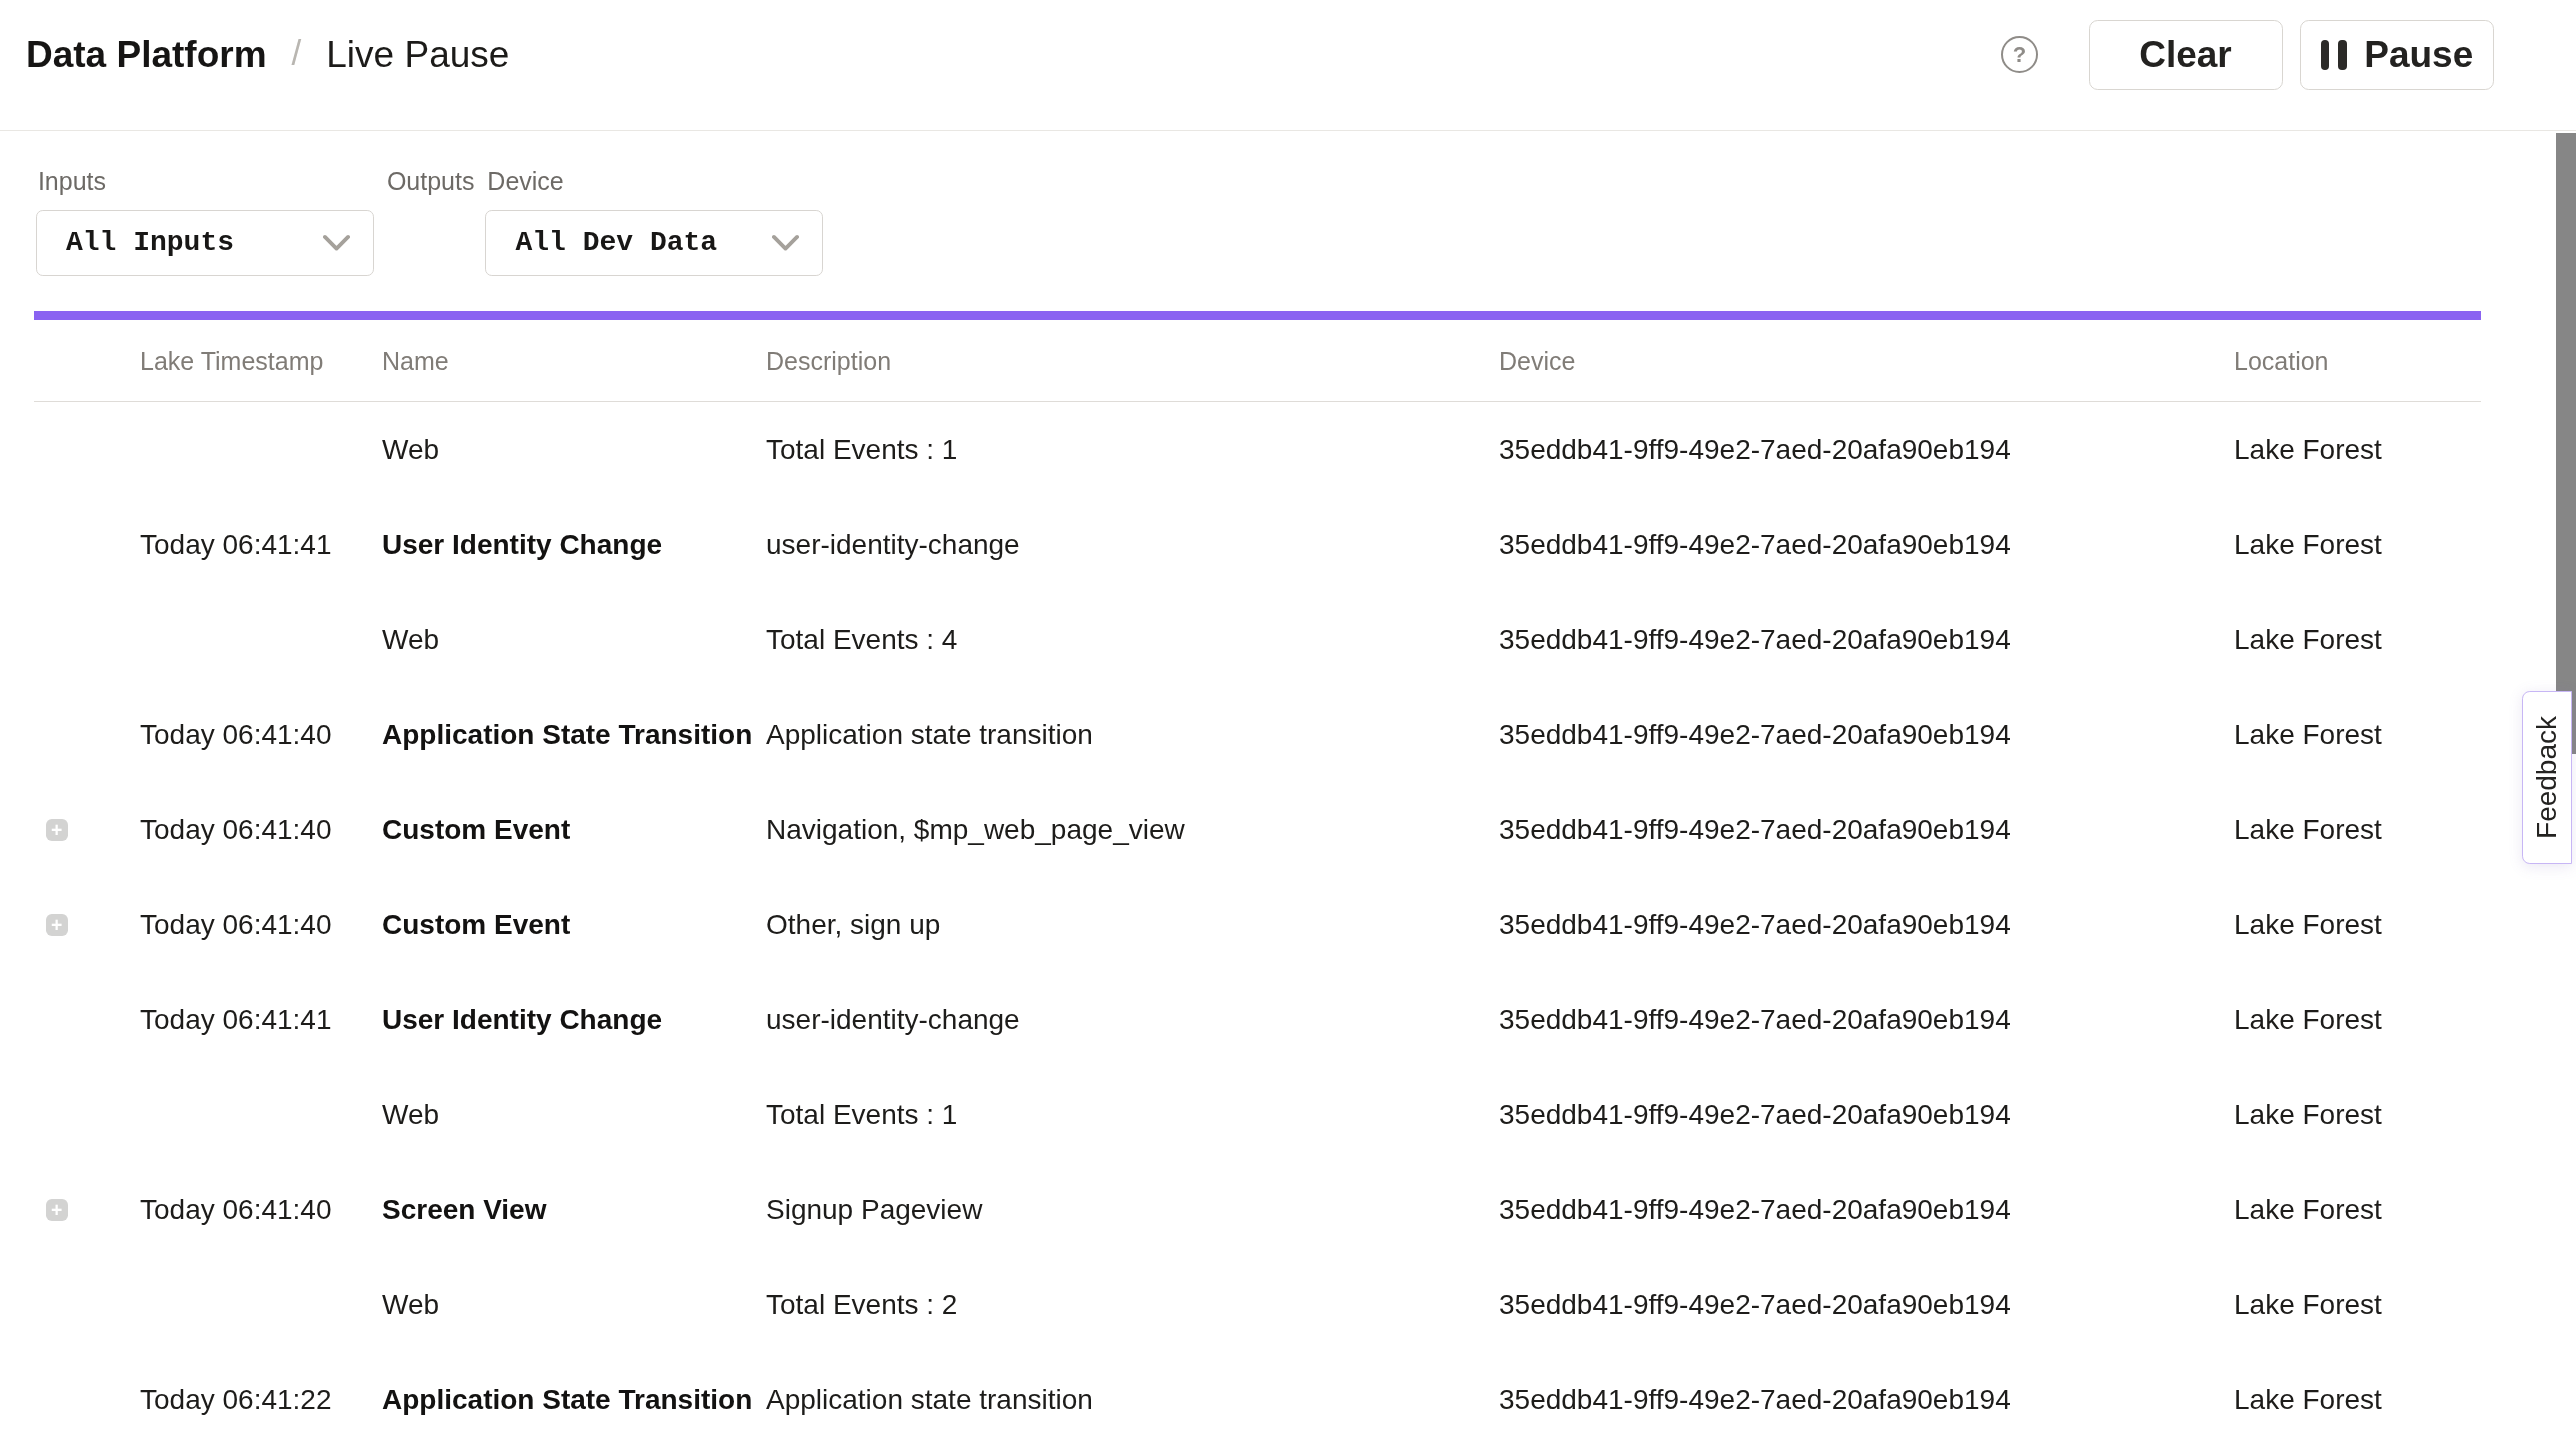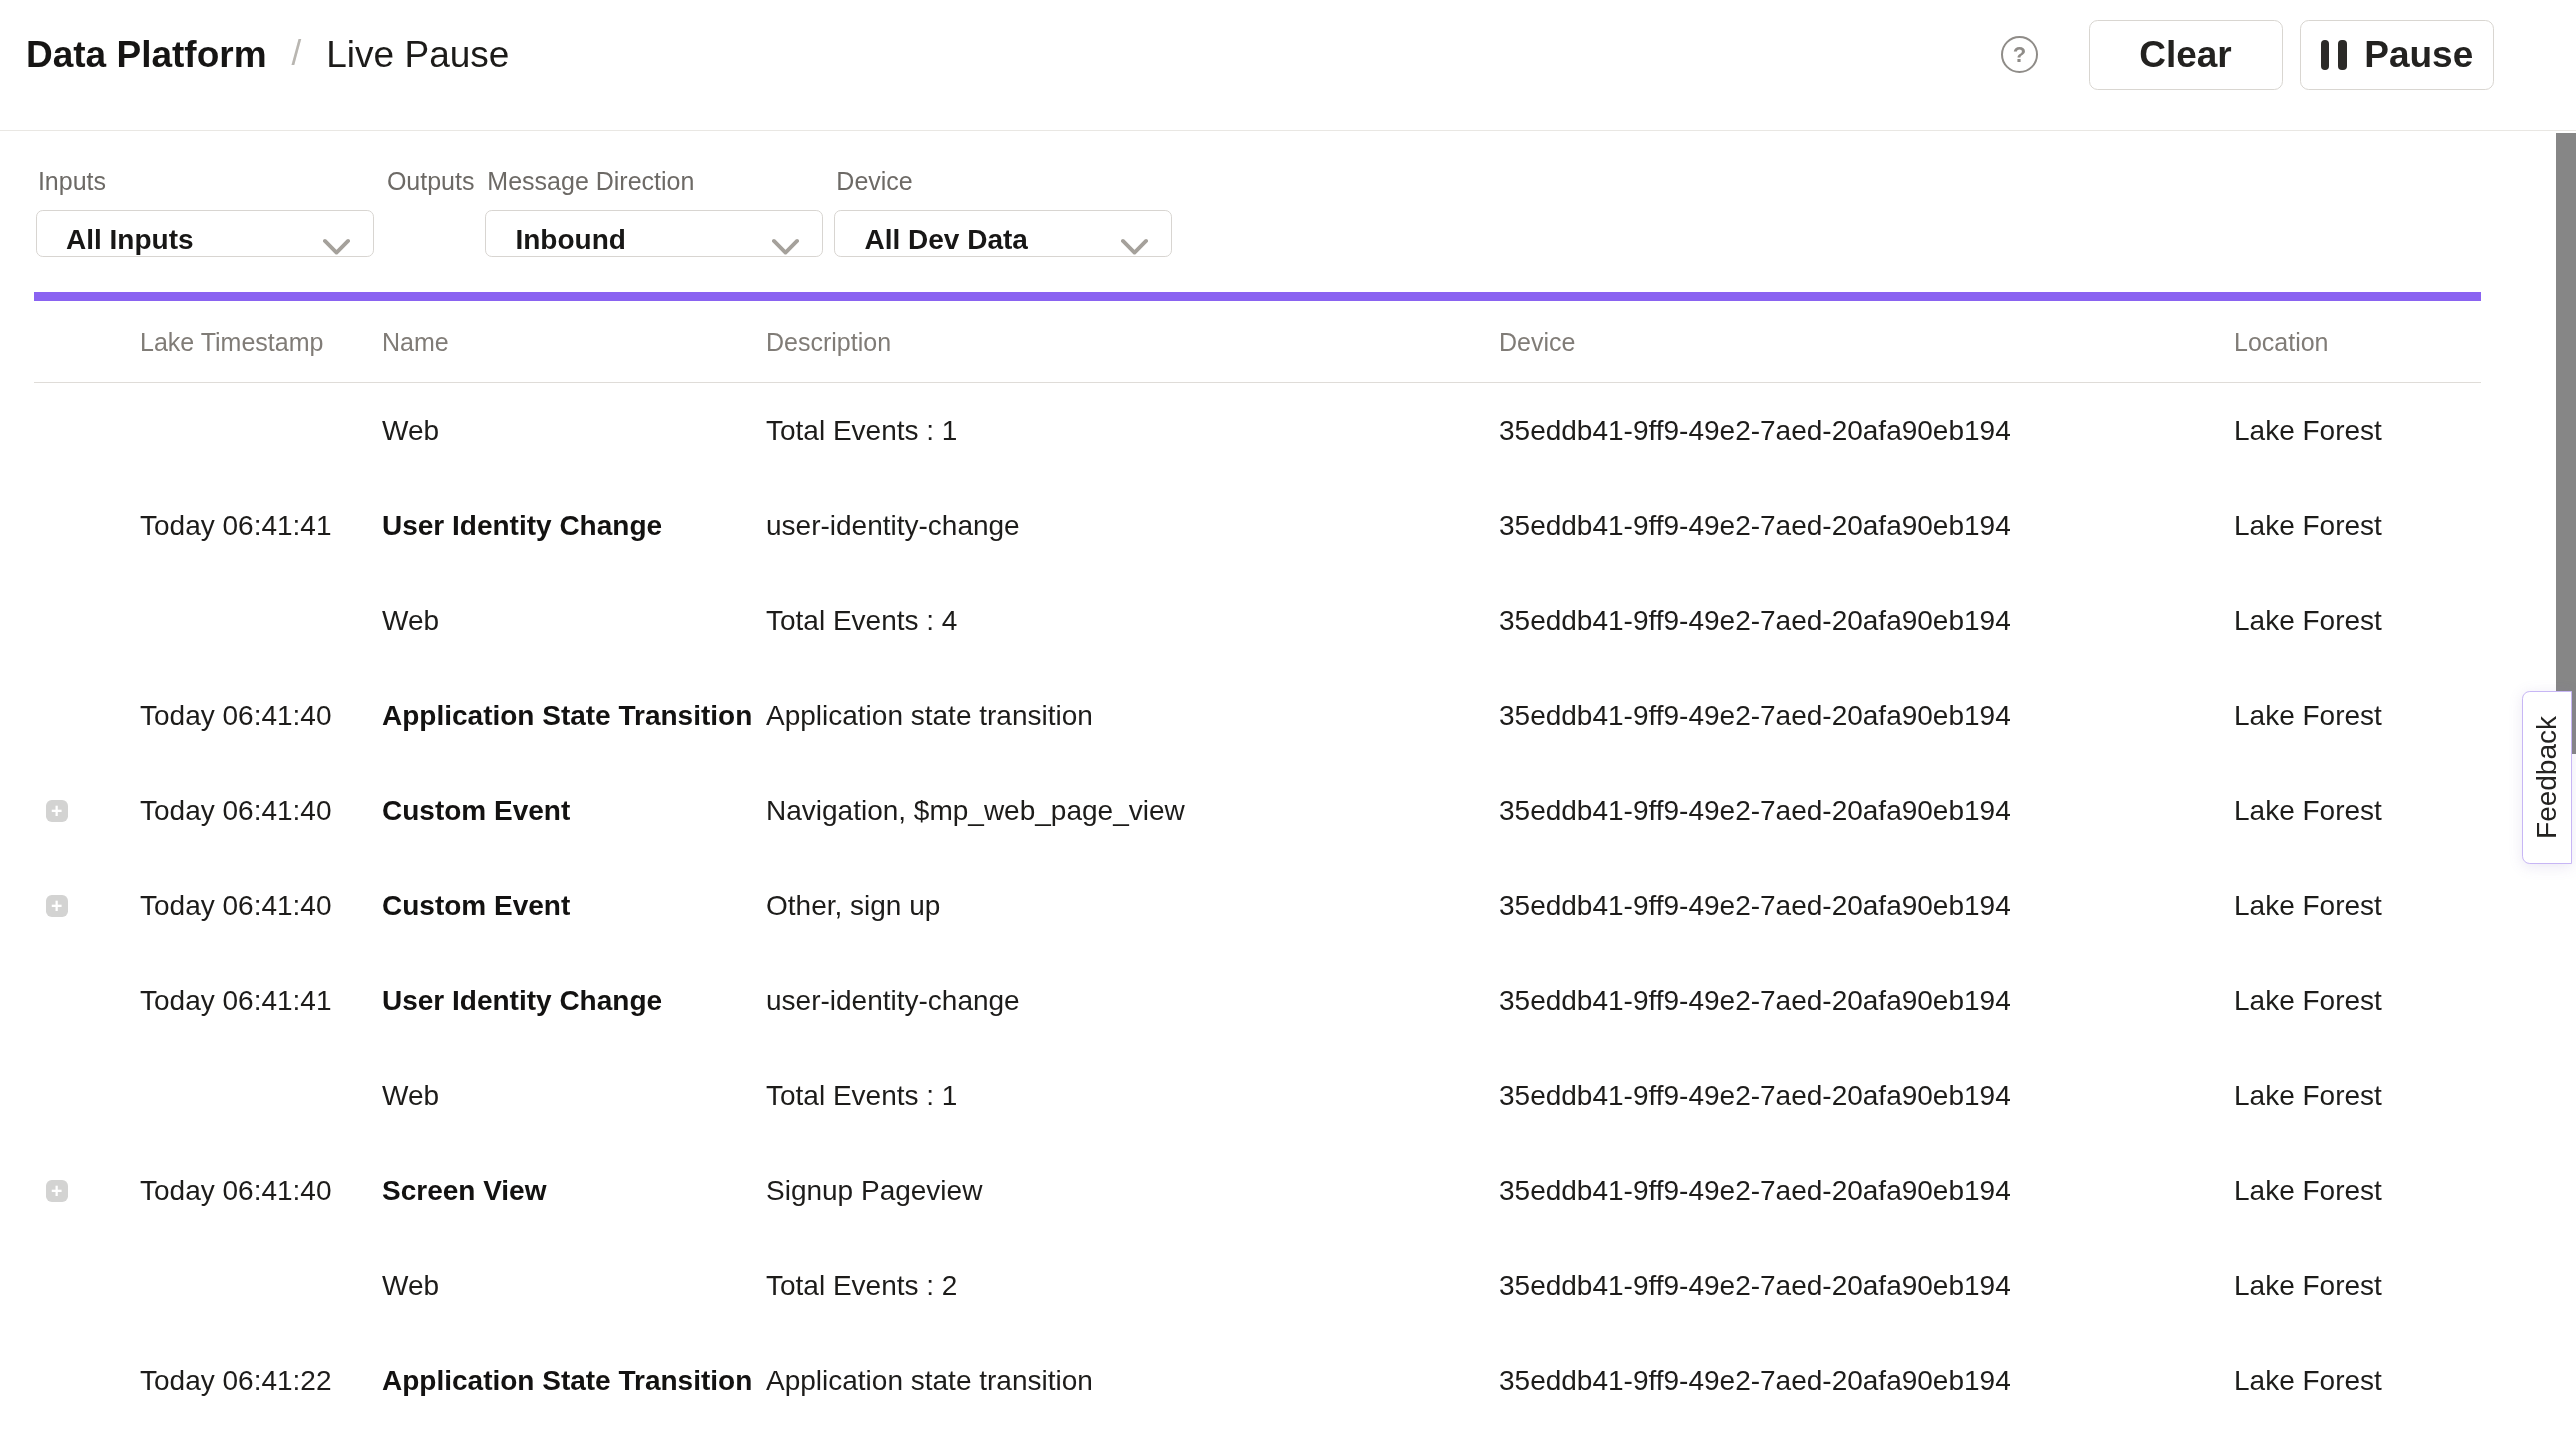--- a/index.html
+++ b/index.html
@@ -35,24 +35,24 @@
     font-size:37px;font-weight:700;color:#232220;cursor:pointer;
     box-sizing:border-box;
   }
   .pause-icon{display:flex;gap:8.7px;}
   .pause-icon span{display:block;width:8.7px;height:30px;background:#2b2a28;border-radius:3.9px;}
   
   .filters{display:flex;gap:11px;padding:36px 0 0 36px;}
   .filter{display:flex;flex-direction:column;}
   .filter-label{font-size:25px;color:#6d6a66;margin:0 0 13.6px 1.9px;}
   .dropdown{
-    width:338px;height:47px;box-sizing:border-box;
+    width:338px;height:66px;box-sizing:border-box;
     border:1.9px solid #d8d5d1;border-radius:6.8px;background:#fff;
-    display:flex;align-items:flex-end;justify-content:space-between;
-    padding:0 23px 0 29px;cursor:pointer;
+    display:flex;align-items:center;justify-content:space-between;
+    padding:0 23px 0 29px;cursor:pointer;font-family:Liberation Mono, monospace;
   }
   .dropdown-value{font-size:28px;font-weight:700;color:#181716;}
   .chevron{width:27px;height:17.5px;flex:0 0 auto;}
   
   .accent-bar{margin:35px 0 0 34px;width:2447px;height:9.7px;background:#8a63f1;}
   
   .table{margin-left:34px;width:2447px;position:relative;}
   .t-head{position:relative;height:81px;border-bottom:1.9px solid #dfdcd8;}
   .t-head .col{position:absolute;top:50%;transform:translateY(-50%);font-size:25px;color:#807c77;}
   .t-row{position:relative;height:95px;cursor:pointer;}
@@ -121,29 +121,20 @@
         <span class="dropdown-value">All Inputs</span>
         <svg class="chevron" viewBox="0 0 28 18">
             <polyline points="2,3 14,15 26,3" fill="none" stroke="#a5a19b" stroke-width="4" stroke-linecap="round" stroke-linejoin="round"></polyline>
           </svg>
       </div>
     </div>
     <div class="filter">
       <span class="filter-label">Outputs</span>
     </div>
     <div class="filter">
-      <span class="filter-label">Message Direction</span>
-      <div class="dropdown">
-        <span class="dropdown-value">Inbound</span>
-        <svg class="chevron" viewBox="0 0 28 18">
-            <polyline points="2,3 14,15 26,3" fill="none" stroke="#a5a19b" stroke-width="4" stroke-linecap="round" stroke-linejoin="round"></polyline>
-          </svg>
-      </div>
-    </div>
-    <div class="filter">
       <span class="filter-label">Device</span>
       <div class="dropdown">
         <span class="dropdown-value">All Dev Data</span>
         <svg class="chevron" viewBox="0 0 28 18">
             <polyline points="2,3 14,15 26,3" fill="none" stroke="#a5a19b" stroke-width="4" stroke-linecap="round" stroke-linejoin="round"></polyline>
           </svg>
       </div>
     </div>
   </div>
 

